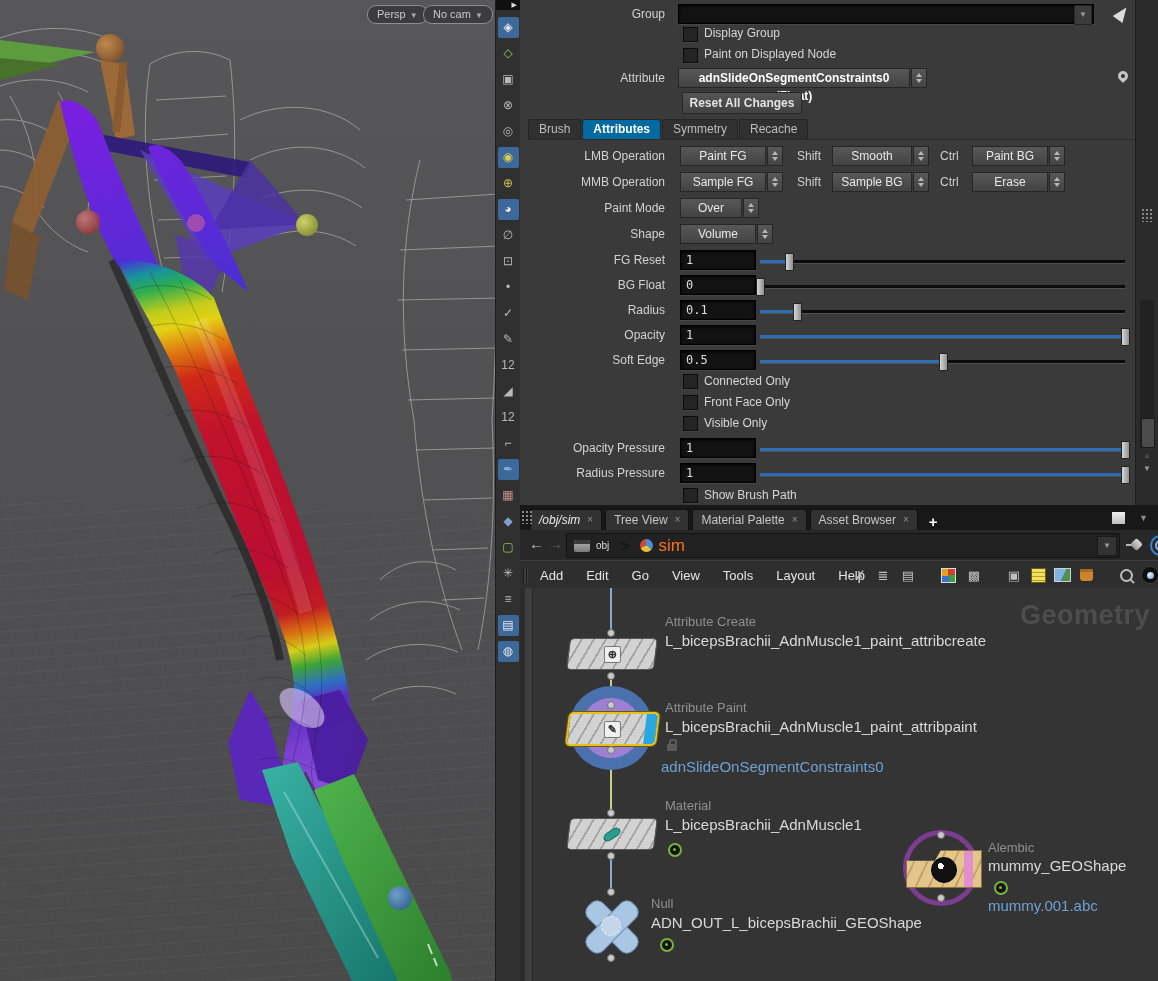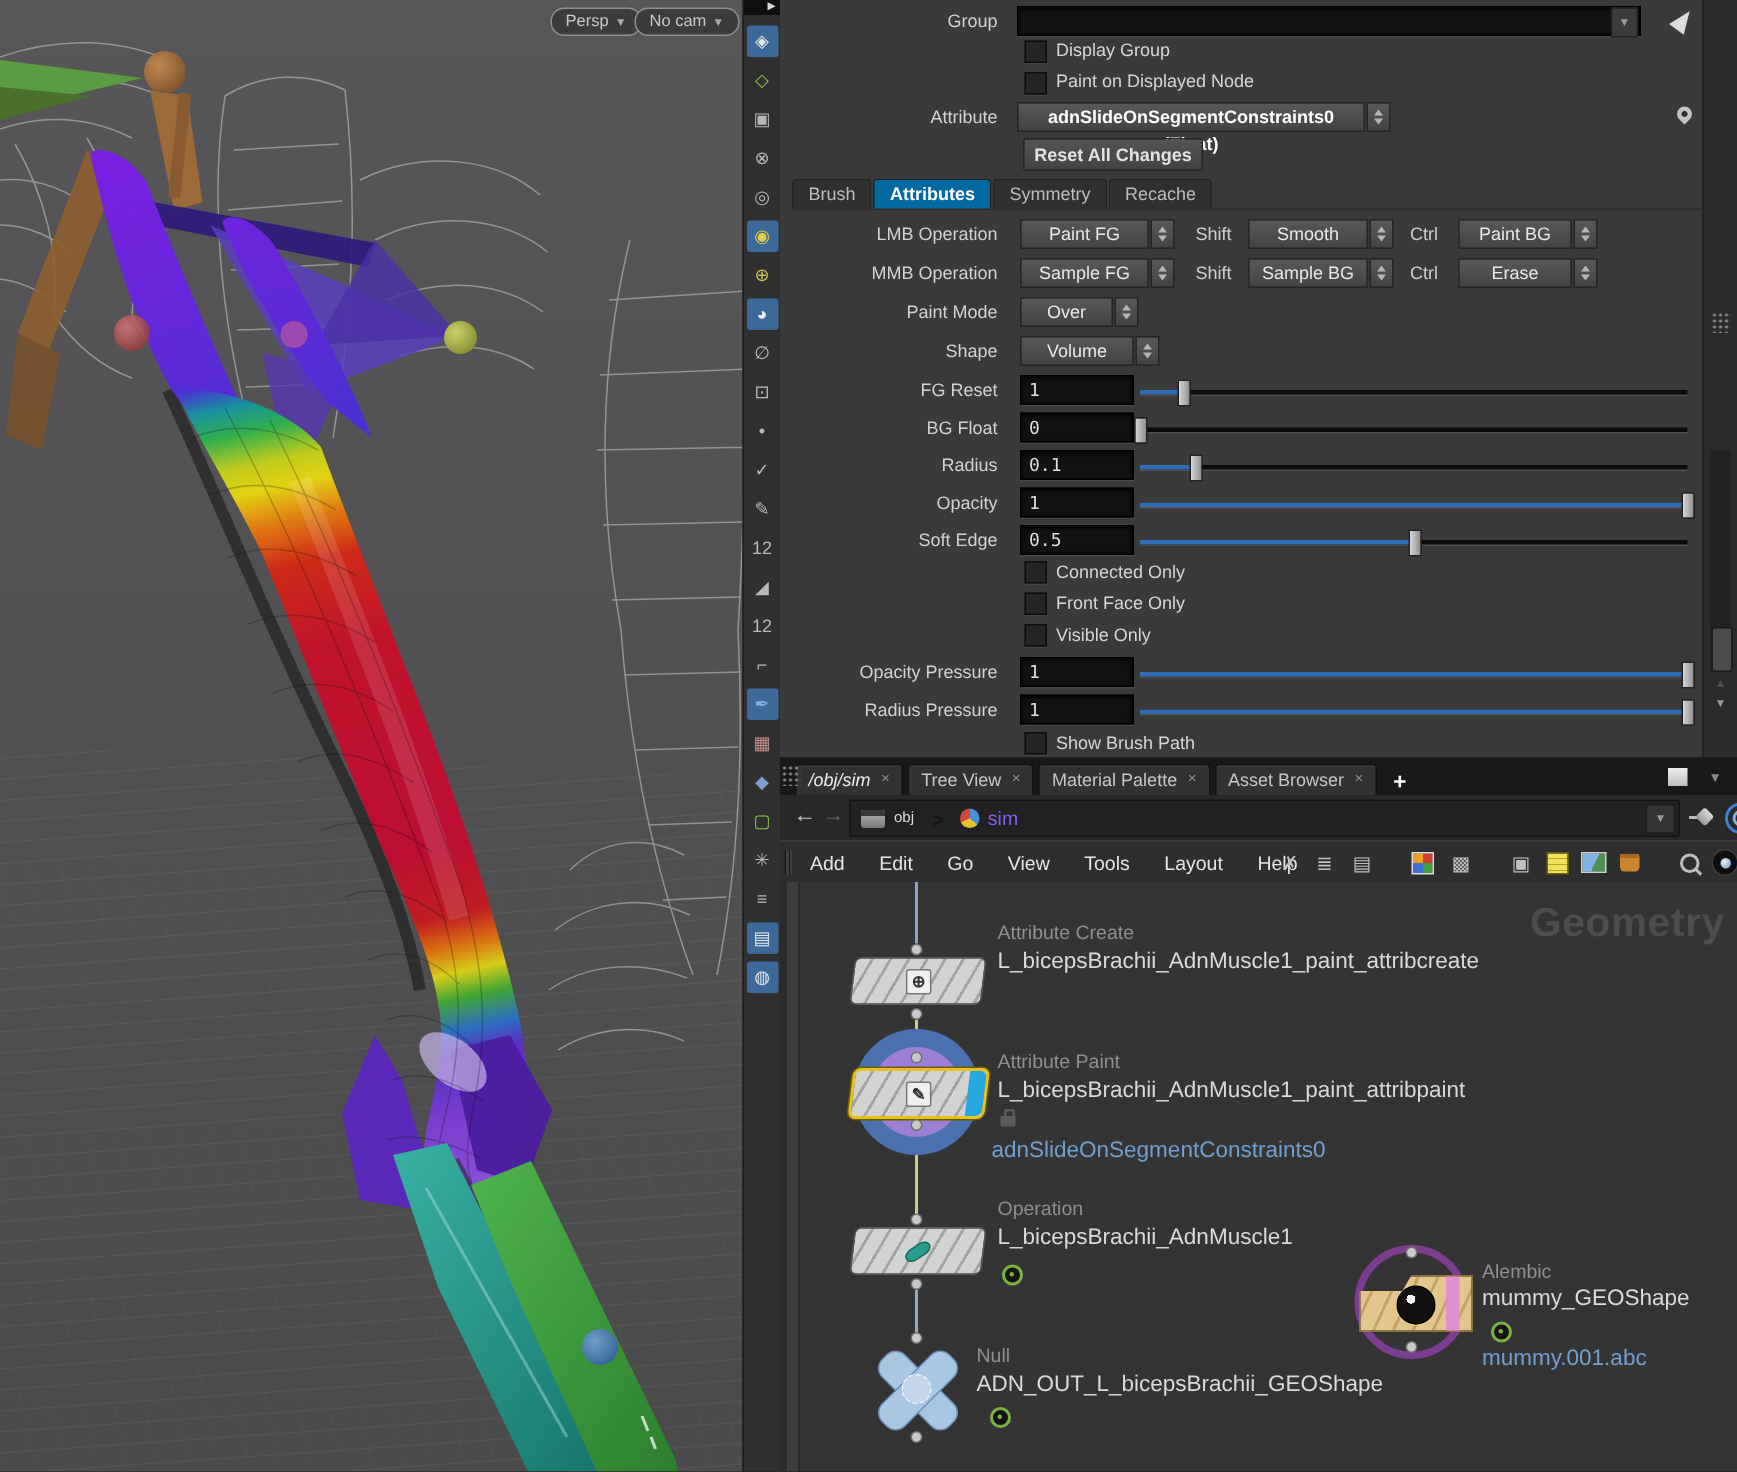--- a/index.html
+++ b/index.html
@@ -562,21 +562,21 @@
   </div>
 
   <div id="pathbar">
     <span class="navarrow" style="left:9px;color:#c8c8c8;">←</span>
     <span class="navarrow" style="left:28px;color:#5f5f5f;">→</span>
     <span class="crumbbox">
       <span class="objicon"></span>
       <span style="color:#ddd;font-size:10px;">obj</span>
       <span class="crumbsep">&gt;</span>
       <span class="simicon"></span>
-      <span style="color:#8b5cf6;font-size:13px;">sim</span>
+      <span style="color:#f97316;font-size:17px;">sim</span>
       <span class="crumb-dd">▼</span>
     </span>
     <span class="pin2" style="left:606px;top:10px;">
         <span class="stem"></span>
         <span class="head"></span>
       </span>
     <span class="radialbtn" style="left:630px;top:5px;"></span>
   </div>
 
   <div id="menubar">
@@ -644,21 +644,21 @@
     <span class="ntype" style="left:145px;top:112px;">Attribute Paint</span>
     <span class="nname" style="left:145px;top:130px;">L_bicepsBrachii_AdnMuscle1_paint_attribpaint</span>
     <span class="locki" style="left:147px;top:156px;"></span>
     <span class="nlink" style="left:141px;top:170px;">adnSlideOnSegmentConstraints0</span>
 
     <span class="ndot" style="left:87px;top:221px;"></span>
     <div class="nodebody" style="left:48px;top:230px;width:86px;">
       <span class="leaf"></span>
     </div>
     <span class="ndot" style="left:87px;top:264px;"></span>
-    <span class="ntype" style="left:145px;top:210px;">Operation</span>
+    <span class="ntype" style="left:145px;top:210px;">Material</span>
     <span class="nname" style="left:145px;top:228px;">L_bicepsBrachii_AdnMuscle1</span>
     <span class="badge" style="left:148px;top:255px;"></span>
 
     <span class="alring" style="left:383px;top:242px;"></span>
     <span class="ndot" style="left:417px;top:243px;"></span>
     <div class="albody" style="left:386px;top:262px;">
       <span class="alstripe"></span>
       <span class="alswirl" style="left:24px;top:6px;"></span>
     </div>
     <span class="ndot" style="left:417px;top:306px;"></span>

